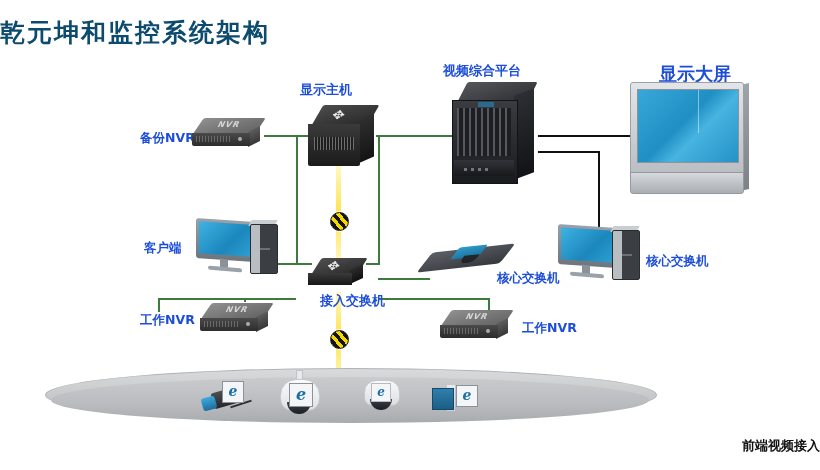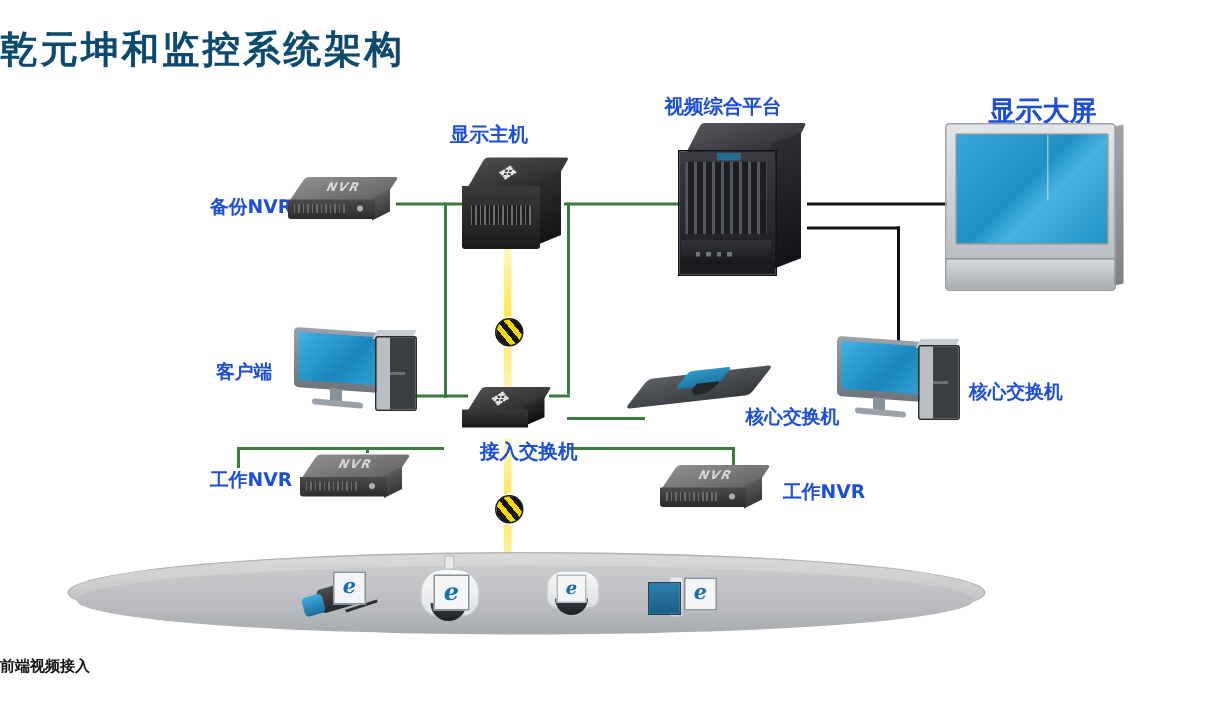--- a/index.html
+++ b/index.html
@@ -250,21 +250,21 @@
   
   #cam3{left:362px;top:380px;width:40px;height:36px;}
   #cam3 .head{position:absolute;left:2px;top:0;width:34px;height:24px;border-radius:12px 12px 8px 8px;background:linear-gradient(180deg,#f7f8f9,#dcdfe1);border:1px solid #c4c8cb;}
   #cam3 .dome{position:absolute;left:8px;top:19px;width:22px;height:11px;border-radius:0 0 13px 13px;background:linear-gradient(180deg,#3b4149,#1a1f25);}
   
   #cam4{left:432px;top:385px;width:48px;height:30px;}
   #cam4 .body{position:absolute;left:0;top:3px;width:20px;height:20px;background:linear-gradient(180deg,#2f7fae,#1a5e86);border:1px solid #15486a;}
   #cam4 .wall{position:absolute;left:15px;top:0;width:8px;height:26px;background:linear-gradient(180deg,#e8eaec,#cfd2d5);}
 
   
-  #ground-label{left:0;top:437px;width:820px;text-align:left;font-size:10px;font-weight:bold;color:#111;}
+  #ground-label{left:0;top:437px;width:820px;text-align:right;font-size:13px;font-weight:bold;color:#111;}
 </style>
 </head>
 <body>
 
 <div id="stage">
 
   <div class="abs lbl" id="title">乾元坤和监控系统架构</div>
 
 
   <div class="line net abs" style="left:264px;top:135px;width:50px;height:2px;"></div>

